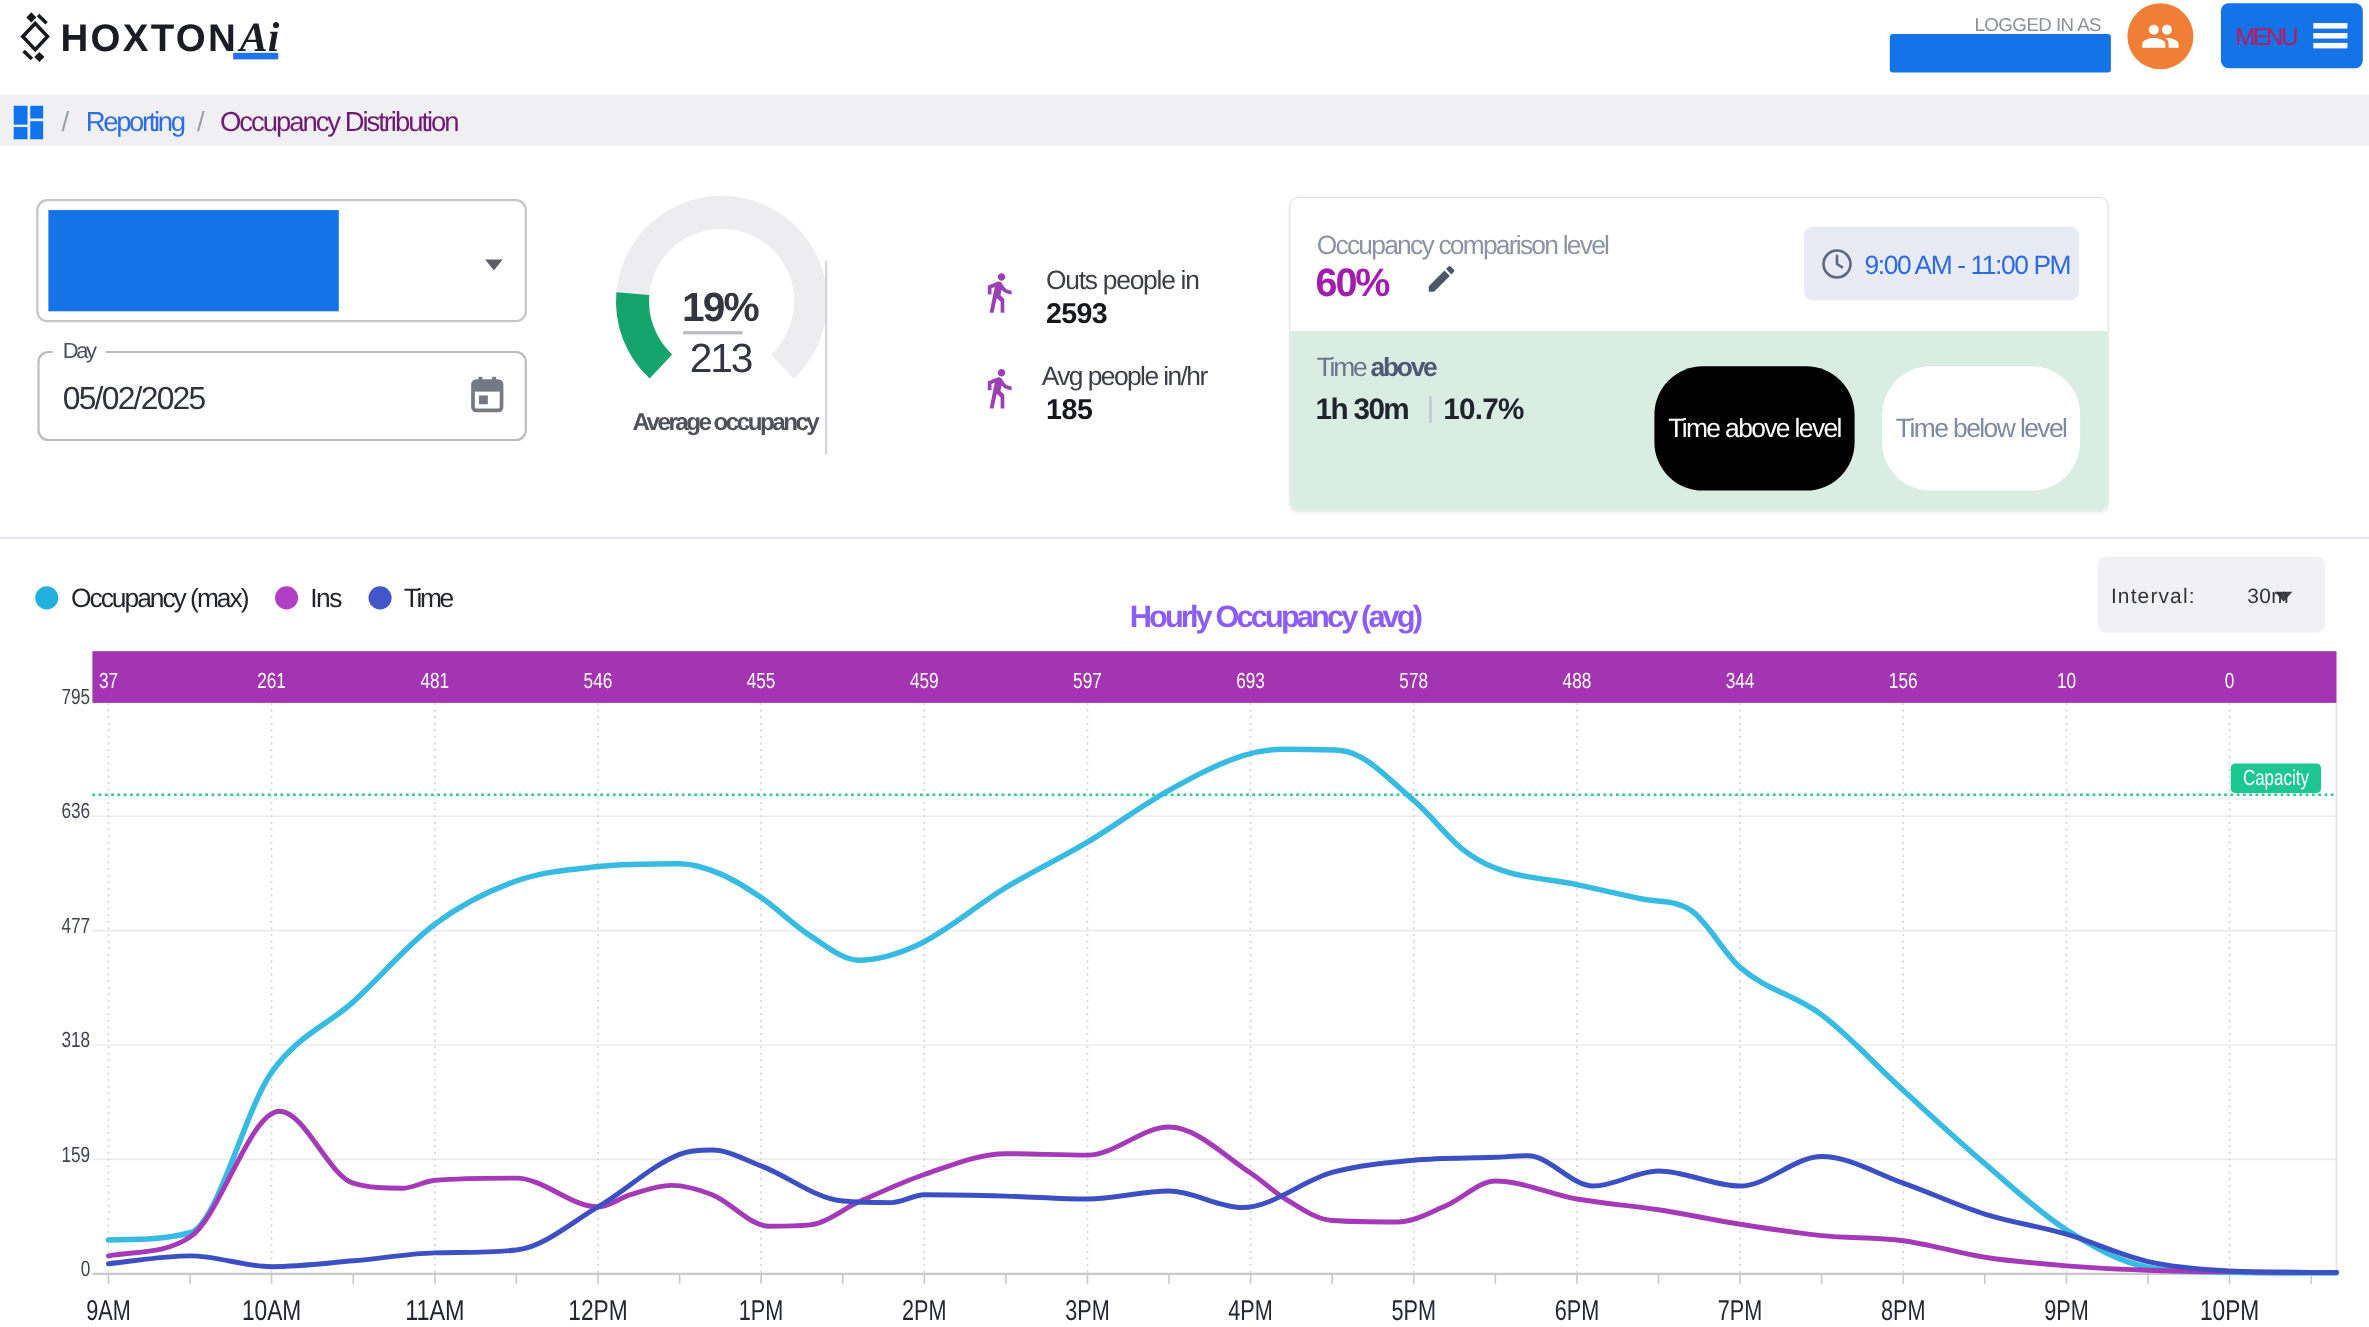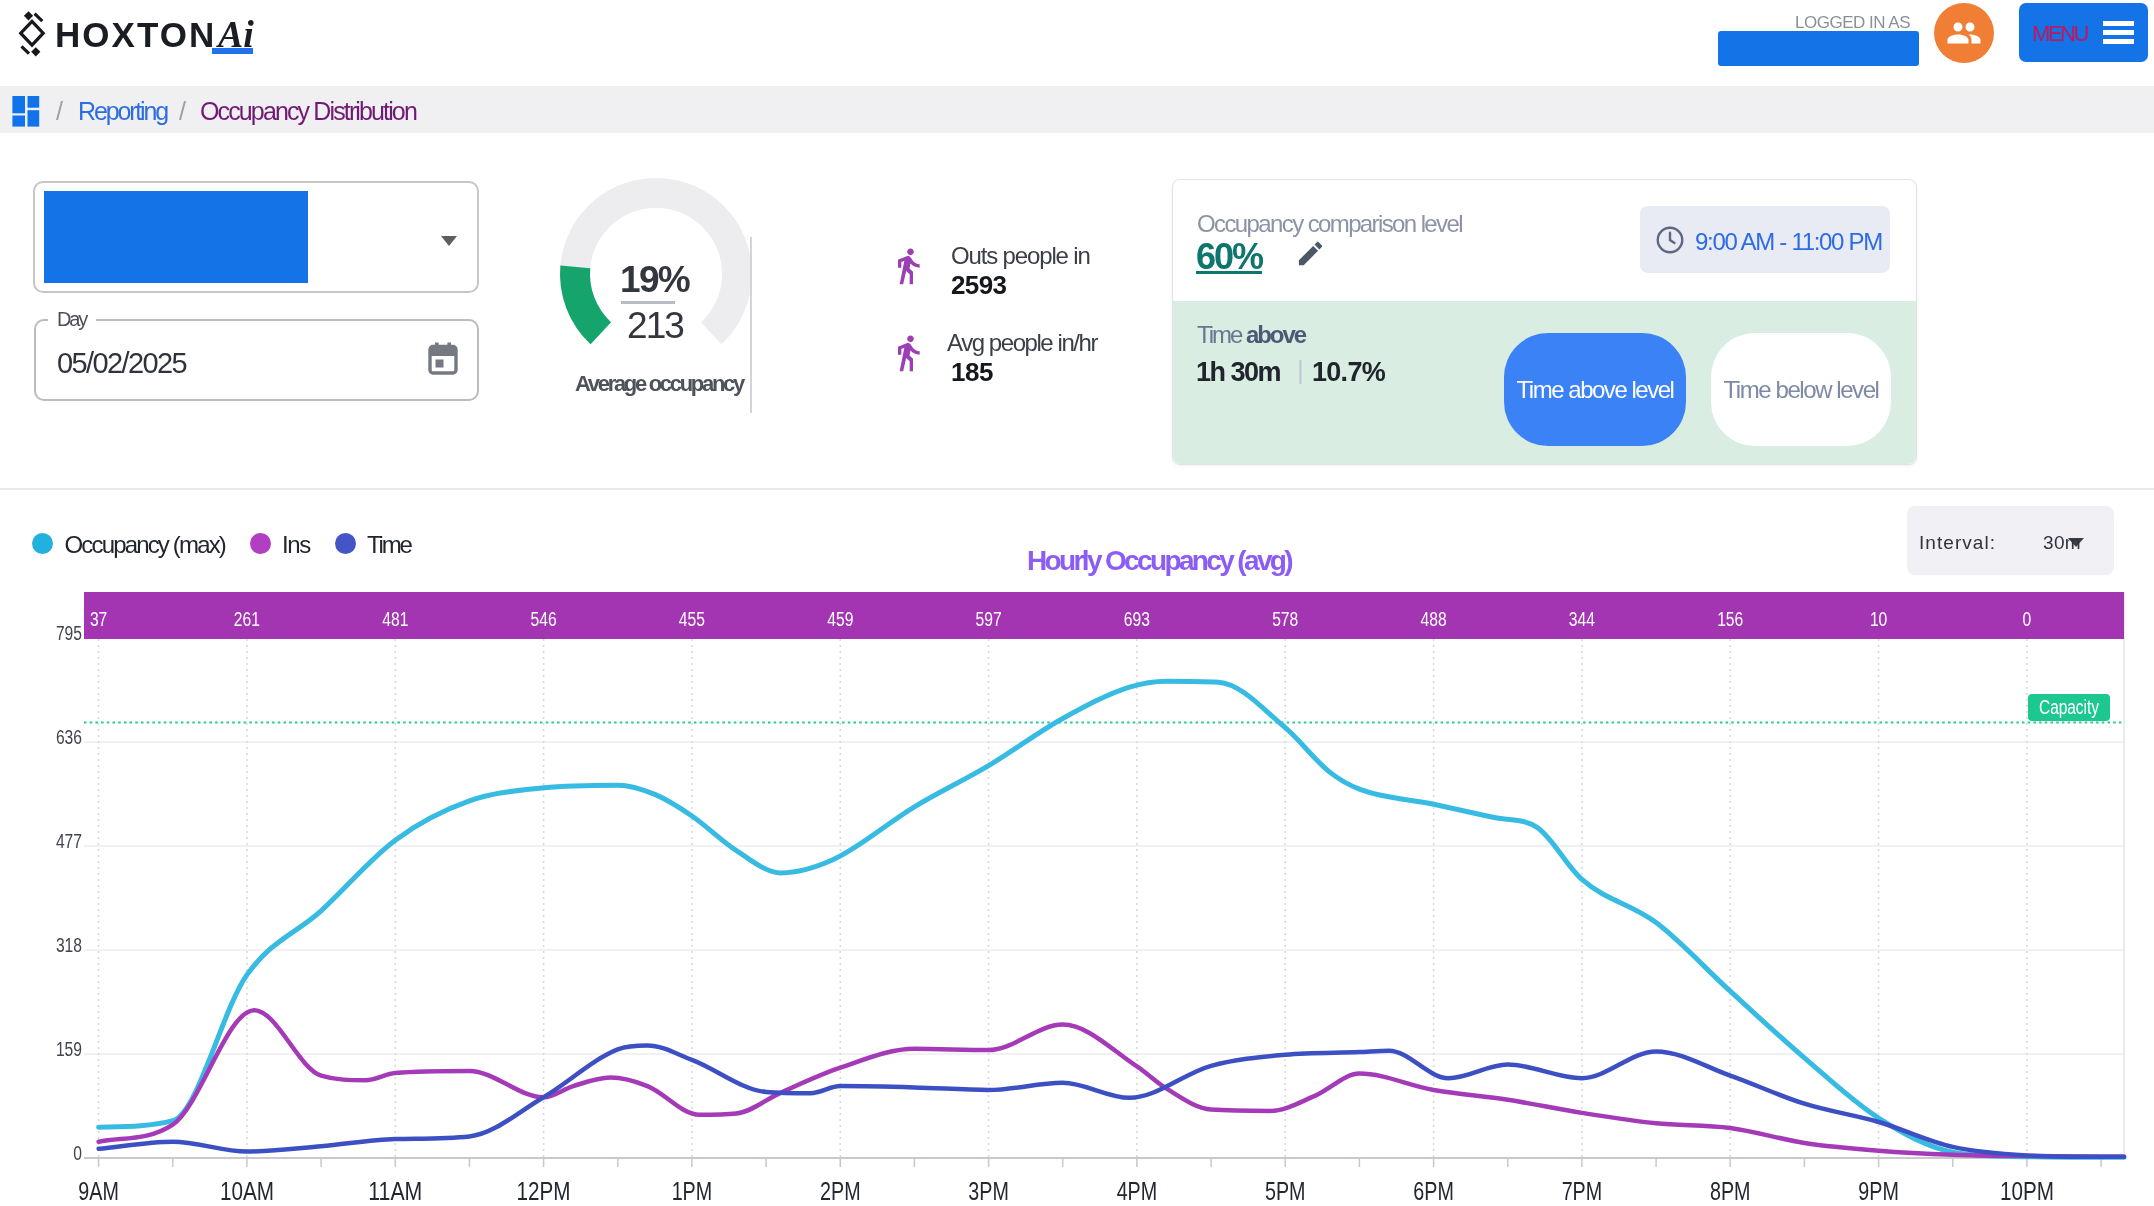--- a/index.html
+++ b/index.html
@@ -72,21 +72,21 @@
 <svg class="abs" style="left:1295px;top:238px" width="31" height="31" viewBox="0 0 24 24">
   <path fill="#4d5866" d="M3 17.25V21h3.75L17.81 9.94l-3.75-3.75L3 17.25zM20.71 7.04c.39-.39.39-1.02 0-1.41l-2.34-2.34c-.39-.39-1.02-.39-1.41 0l-1.83 1.83 3.75 3.75 1.83-1.83z"></path>
 </svg>
 <div class="abs" style="left:1640px;top:206px;width:250px;height:67px;background:#e9ebf4;border-radius:8px;"></div>
 <svg class="abs" style="left:1654px;top:224px" width="32" height="32" viewBox="0 0 24 24">
   <circle cx="12" cy="12" r="9.2" fill="none" stroke="#5d6980" stroke-width="1.8"></circle>
   <path d="M12 6.5V12l3.4 2.2" fill="none" stroke="#5d6980" stroke-width="1.8" stroke-linecap="round"></path>
 </svg>
 <div class="abs" id="timeabove" style="left:1197px;top:321px;font-size:24px;color:#6b7590;white-space:nowrap;letter-spacing:-2.05px;">Time <b style="color:#4e5a75;">above</b></div>
 <div class="abs" style="left:1297px;top:355px;font-size:26px;color:#c0c6d4;">|</div>
-<div class="abs" id="btnabove" style="left:1504px;top:333px;width:182px;height:113px;background:#3b82f6;border-radius:44px;color:#fff;font-size:24px;display:flex;align-items:center;justify-content:center;white-space:nowrap;letter-spacing:-1.48px;">Time above level</div>
+<div class="abs" id="btnabove" style="left:1504px;top:333px;width:182px;height:113px;background:#000000;border-radius:44px;color:#fff;font-size:24px;display:flex;align-items:center;justify-content:center;white-space:nowrap;letter-spacing:-1.48px;">Time above level</div>
 <div class="abs" id="btnbelow" style="left:1711px;top:333px;width:180px;height:113px;background:#ffffff;border-radius:44px;color:#7e89a5;font-size:24px;display:flex;align-items:center;justify-content:center;white-space:nowrap;letter-spacing:-1.43px;">Time below level</div>
 
 <div class="abs" style="left:0;top:488px;width:2154px;height:2px;background:#e8e6ee;"></div>
 <div class="abs" style="left:32px;top:533px;width:21px;height:21px;border-radius:50%;background:#22b1dc;"></div>
 <div class="abs" style="left:250px;top:533px;width:21px;height:21px;border-radius:50%;background:#b13fc3;"></div>
 <div class="abs" style="left:335px;top:533px;width:21px;height:21px;border-radius:50%;background:#4456c7;"></div>
 <div class="abs" style="left:1907px;top:506px;width:207px;height:69px;background:#f0f0f5;border-radius:8px;"></div>
 <div class="abs" style="left:2068px;top:538px;width:0;height:0;border-left:8px solid transparent;border-right:8px solid transparent;border-top:9px solid #3c3f45;"></div>
 <div class="abs" id="hoxton" style="left:55.0px;top:15px;font-size:35px;color:#1b1d24;line-height:1.15;white-space:nowrap;letter-spacing:2.05px;font-weight:bold;">HOXTON</div>
 <div class="abs" id="loggedin" style="left:1795.0px;top:13px;font-size:17px;color:#8b8f98;line-height:1.15;white-space:nowrap;letter-spacing:-0.49px;">LOGGED IN AS</div>
@@ -98,21 +98,21 @@
 <div class="abs" id="daylab" style="left:57.0px;top:308px;font-size:20px;color:#4b4f58;line-height:1.15;white-space:nowrap;letter-spacing:-2.19px;">Day</div>
 <div class="abs" id="date" style="left:57.0px;top:347px;font-size:29px;color:#2f333c;line-height:1.15;white-space:nowrap;letter-spacing:-1.62px;">05/02/2025</div>
 <div class="abs" id="pct19" style="left:620.0px;top:259px;font-size:37px;color:#33363e;line-height:1.15;white-space:nowrap;letter-spacing:-1.69px;font-weight:bold;">19%</div>
 <div class="abs" id="n213" style="left:627.0px;top:305px;font-size:37px;color:#33363e;line-height:1.15;white-space:nowrap;letter-spacing:-1.91px;">213</div>
 <div class="abs" id="avgocc" style="left:575.0px;top:371px;font-size:22px;color:#4e525a;line-height:1.15;white-space:nowrap;letter-spacing:-2.30px;font-weight:bold;">Average occupancy</div>
 <div class="abs" id="totalin" style="left:951.0px;top:242px;font-size:24px;color:#3a3f47;line-height:1.15;white-space:nowrap;letter-spacing:-1.15px;">Outs people in</div>
 <div class="abs" id="n2593" style="left:951.0px;top:271px;font-size:26px;color:#15181d;line-height:1.15;white-space:nowrap;letter-spacing:-0.59px;font-weight:bold;">2593</div>
 <div class="abs" id="avghr" style="left:947.0px;top:329px;font-size:24px;color:#3a3f47;line-height:1.15;white-space:nowrap;letter-spacing:-1.44px;">Avg people in/hr</div>
 <div class="abs" id="n185" style="left:951.0px;top:358px;font-size:26px;color:#15181d;line-height:1.15;white-space:nowrap;letter-spacing:-0.46px;font-weight:bold;">185</div>
 <div class="abs" id="occlvl" style="left:1197.0px;top:210px;font-size:24px;color:#8b93a5;line-height:1.15;white-space:nowrap;letter-spacing:-1.61px;">Occupancy comparison level</div>
-<div class="abs" id="pct60" style="left:1196.0px;top:236px;font-size:36px;color:#0f766e;line-height:1.15;white-space:nowrap;letter-spacing:-2.02px;font-weight:bold;text-decoration:underline;">60%</div>
+<div class="abs" id="pct60" style="left:1196.0px;top:236px;font-size:36px;color:#a21caf;line-height:1.15;white-space:nowrap;letter-spacing:-2.02px;font-weight:bold;">60%</div>
 <div class="abs" id="timepill" style="left:1695.0px;top:228px;font-size:24px;color:#2c6be4;line-height:1.15;white-space:nowrap;letter-spacing:-1.30px;">9:00 AM - 11:00 PM</div>
 <div class="abs" id="h1h30m" style="left:1196.0px;top:357px;font-size:27px;color:#20242c;line-height:1.15;white-space:nowrap;letter-spacing:-1.51px;font-weight:bold;">1h 30m</div>
 <div class="abs" id="pct107" style="left:1312.0px;top:357px;font-size:27px;color:#20242c;line-height:1.15;white-space:nowrap;letter-spacing:-0.71px;font-weight:bold;">10.7%</div>
 <div class="abs" id="legmax" style="left:64.5px;top:531px;font-size:24px;color:#21262e;line-height:1.15;white-space:nowrap;letter-spacing:-1.84px;">Occupancy (max)</div>
 <div class="abs" id="legins" style="left:282.0px;top:531px;font-size:24px;color:#21262e;line-height:1.15;white-space:nowrap;letter-spacing:-1.34px;">Ins</div>
 <div class="abs" id="legouts" style="left:367.0px;top:531px;font-size:24px;color:#21262e;line-height:1.15;white-space:nowrap;letter-spacing:-2.17px;">Time</div>
 <div class="abs" id="title" style="left:1027.0px;top:545px;font-size:28px;color:#8b5cf6;line-height:1.15;white-space:nowrap;letter-spacing:-2.64px;font-weight:bold;">Hourly Occupancy (avg)</div>
 <div class="abs" id="interval" style="left:1919.0px;top:531.5px;font-size:19px;color:#2f333b;line-height:1.15;white-space:nowrap;letter-spacing:1.05px;">Interval:</div>
 <div class="abs" id="i30m" style="left:2025.0px;top:531.5px;font-size:19px;color:#2f333b;line-height:1.15;white-space:nowrap;letter-spacing:0.34px;margin-left:18px;">30m</div>
 <svg width="2154" height="626" viewBox="0 580 2154 626" style="position:absolute;left:0;top:580px">

